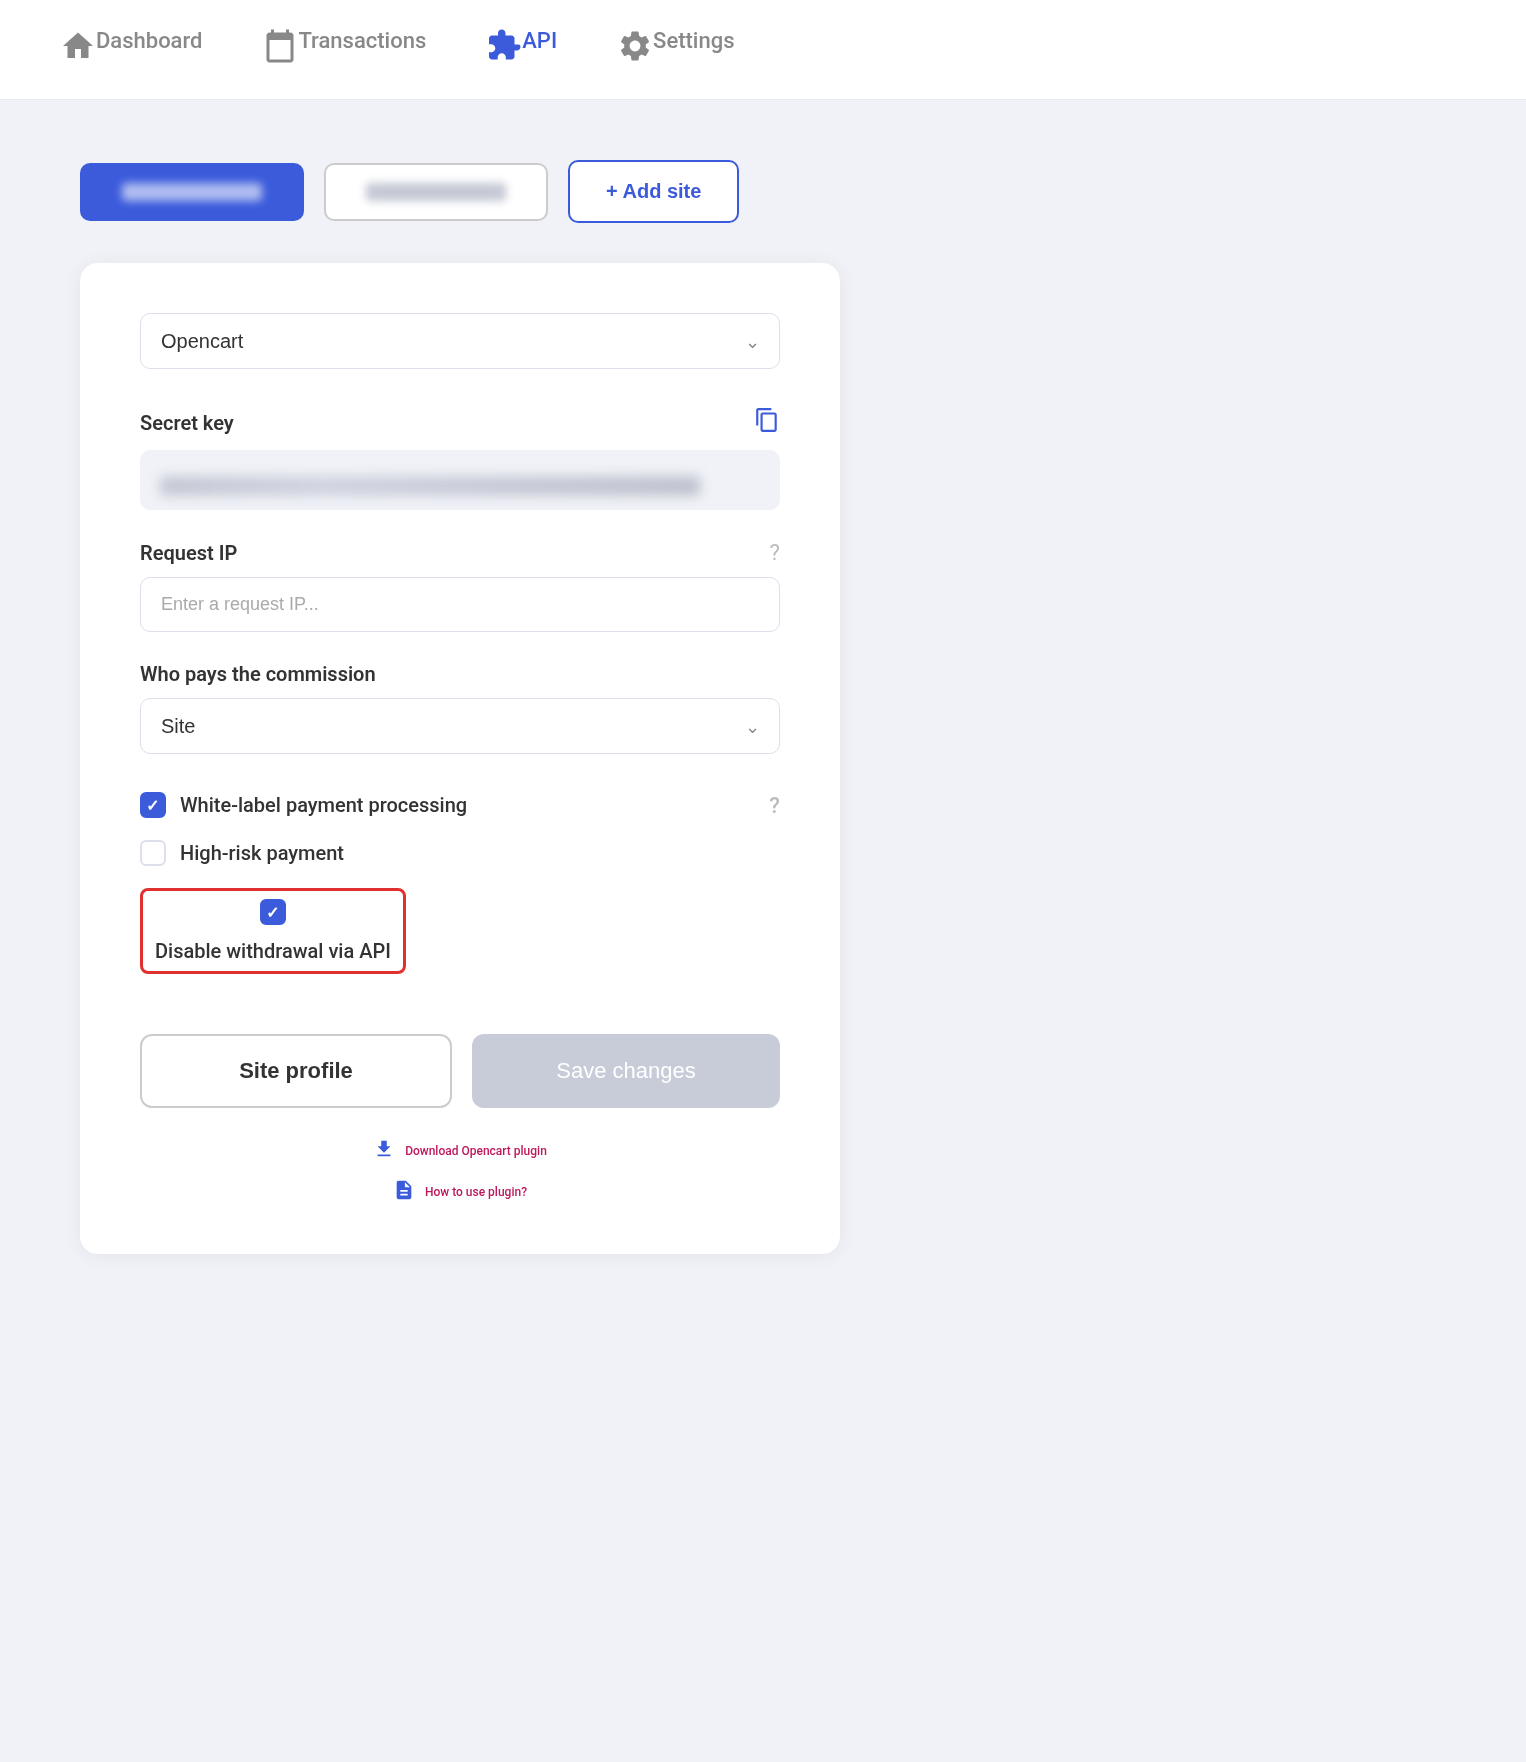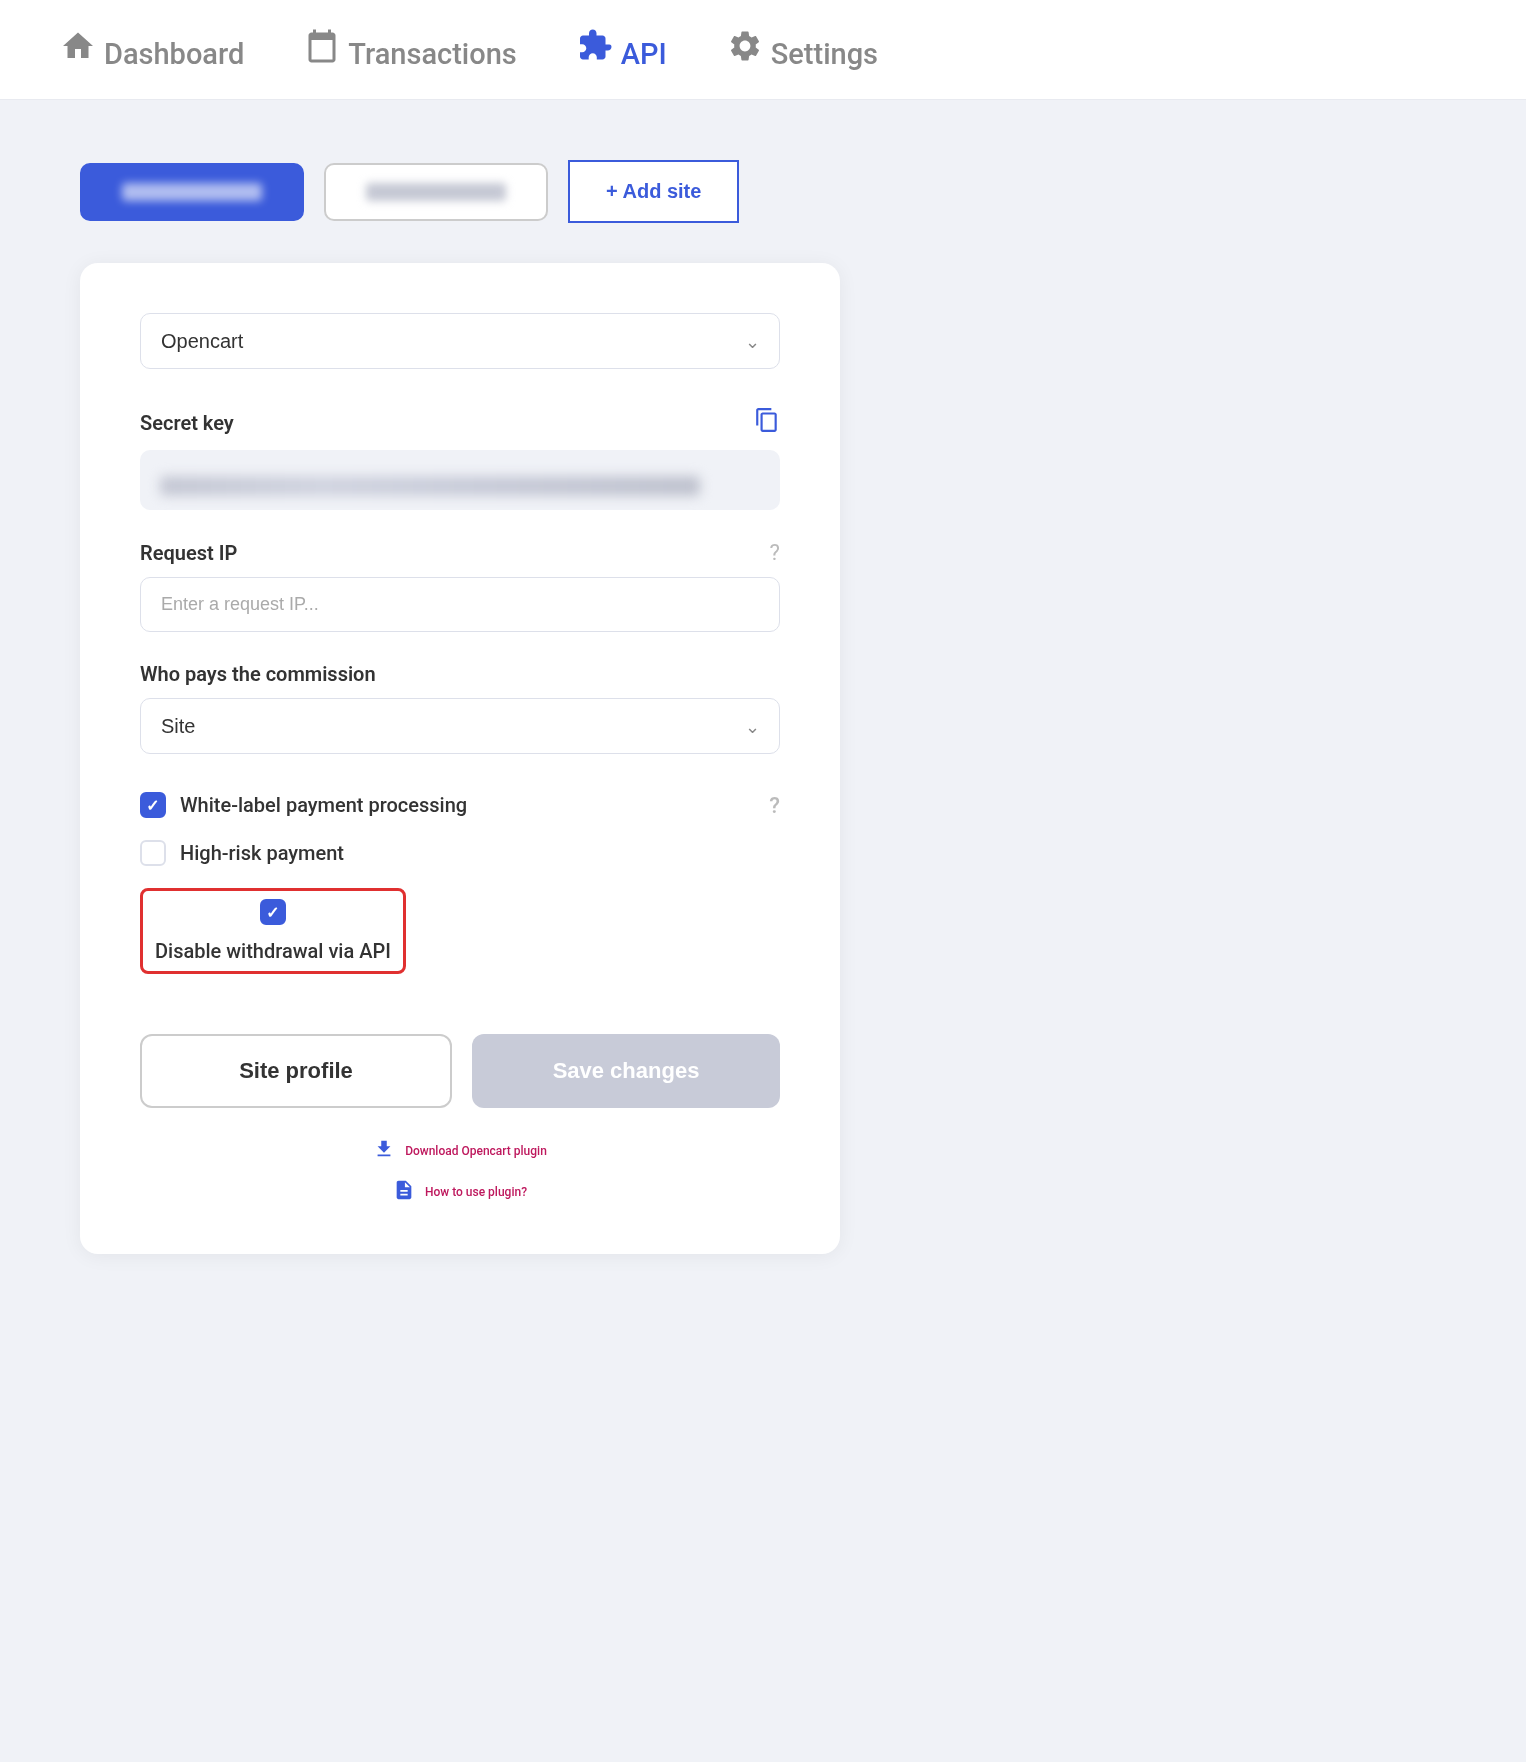--- a/index.html
+++ b/index.html
@@ -15,25 +15,25 @@
       background: #fff;
       display: flex;
       align-items: center;
       padding: 0 60px;
       height: 100px;
       gap: 60px;
       border-bottom: 1px solid #e8eaf0;
     }
     .nav-item {
       display: flex;
-      align-items: flex-end;
-      gap: 8px;
+      align-items: flex-start;
+      gap: 0;
       cursor: pointer;
       color: #888;
-      font-size: 29px;
+      font-size: 22px;
       font-weight: 500;
       padding: 10px 0;
       text-decoration: none;
     }
     .nav-item.active {
       color: #3b5bdb;
     }
     .nav-item .nav-icon {
       font-size: 30px;
       color: #888;
@@ -73,21 +73,21 @@
       align-items: center;
       justify-content: center;
     }
     .site-tab.active {
       background: #3b5bdb;
       border-color: #3b5bdb;
       color: #fff;
     }
     .add-site-btn {
       padding: 18px 36px;
-      border-radius: 0;
+      border-radius: 10px;
       font-size: 20px;
       font-weight: 600;
       cursor: pointer;
       border: 2px solid #3b5bdb;
       background: #fff;
       color: #3b5bdb;
       display: flex;
       align-items: center;
       gap: 10px;
     }
@@ -265,21 +265,21 @@
       border: 2px solid #ccc;
       background: #fff;
       color: #333;
       cursor: pointer;
     }
     .btn-save-changes {
       flex: 1;
       padding: 22px;
       border-radius: 12px;
       font-size: 22px;
-      font-weight: 700;
+      font-weight: 400;
       border: none;
       background: #c8cbd8;
       color: #fff;
       cursor: not-allowed;
     }
 
     
     .card-links {
       display: flex;
       flex-direction: column;

